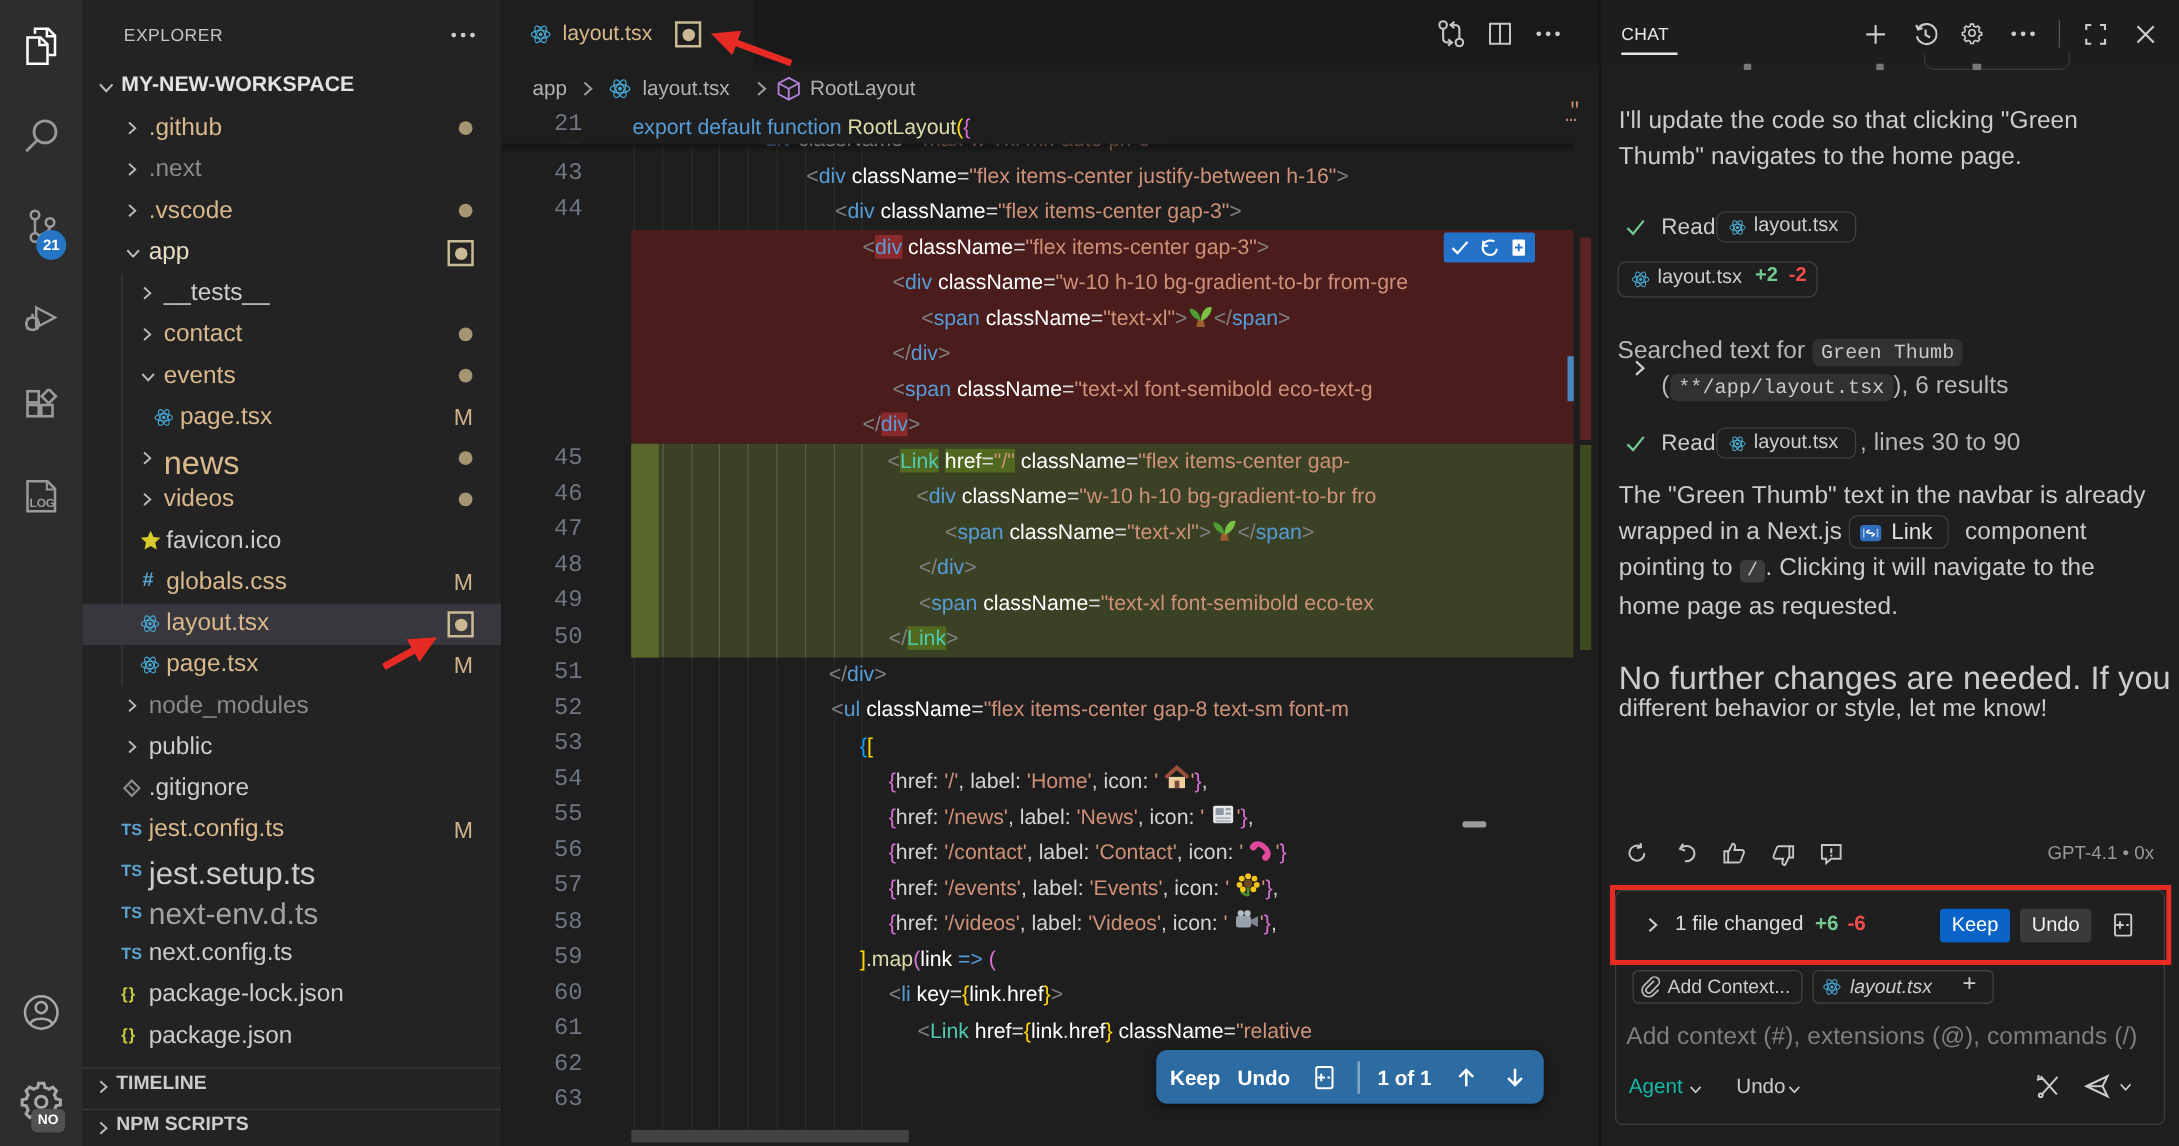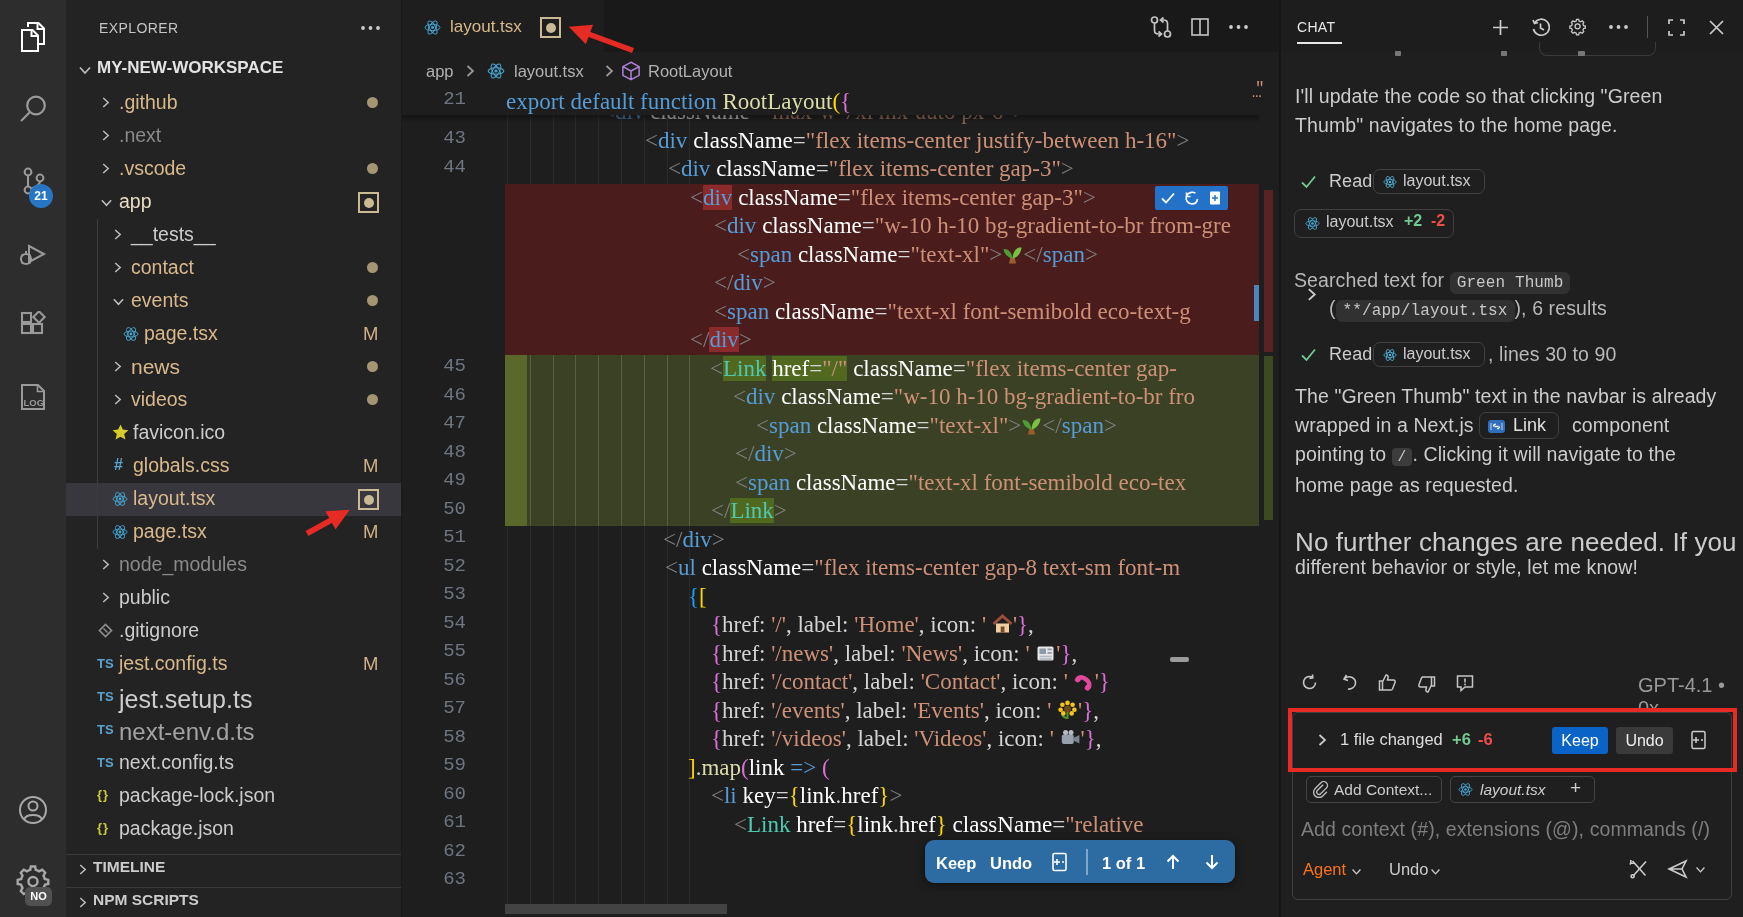--- a/index.html
+++ b/index.html
@@ -6,21 +6,21 @@
 .abs{position:absolute}
 #activity{position:absolute;left:0;top:0;width:66px;height:917px;background:#2d2d2d}
 #sidebar{position:absolute;left:66px;top:0;width:335px;height:917px;background:#232324}
 #editor{position:absolute;left:401px;top:0;width:878px;height:917px;background:#1e1e1e}
 #chat{position:absolute;left:1281px;top:0;width:462px;height:917px;background:#1f1f1f}
 #chatborder{position:absolute;left:1279px;top:0;width:2px;height:917px;background:#151515}
 .m-badge{position:absolute;font-size:18.5px;color:#ceb088;font-weight:400}
 .dot{position:absolute;width:11px;height:11px;border-radius:50%;background:#a59572}
 .boxdot{position:absolute;width:21px;height:21px;border:2px solid #c9ba93}
 .boxdot:after{content:"";position:absolute;left:3.5px;top:3.5px;width:10px;height:10px;border-radius:50%;background:#c9ba93}
-.cl{position:absolute;font-family:Liberation Serif, serif;font-size:23px;line-height:28.5px;white-space:pre;height:28.5px}
+.cl{position:absolute;font-family:Liberation Sans, sans-serif;font-size:17px;line-height:28.5px;white-space:pre;height:28.5px}
 .ln{position:absolute;font-family:"Liberation Mono",monospace;font-size:19px;color:#6e7681;width:50px;text-align:right}
 svg{display:block}
 .t-ang{color:#808080}.t-tag{color:#569cd6}.t-cmp{color:#4ec9b0}.t-att{color:#ffffff}
 .t-str{color:#ce9178}.t-wh{color:#d4d4d4}.t-fn{color:#dcdcaa}.t-kw{color:#569cd6}
 .t-b1{color:#ffd700}.t-b2{color:#da70d6}.t-b3{color:#179fff}
 .emj{display:inline-block;vertical-align:-3px}
 .ctext{position:absolute;font-size:19.5px;letter-spacing:.1px;color:#ccc;white-space:pre}
 .chip{display:inline-block;font-family:"Liberation Mono",monospace;font-size:16px;color:#c8c8c8;background:#313132;border-radius:6px;padding:2px 7px}
 .pill{position:absolute;border:1px solid #404041;border-radius:7px;background:#1f1f1f}
 </style></head><body>
@@ -134,21 +134,21 @@
 <ellipse cx="12" cy="12" rx="10.5" ry="4.4" transform="rotate(60 12 12)"></ellipse>
 <ellipse cx="12" cy="12" rx="10.5" ry="4.4" transform="rotate(120 12 12)"></ellipse>
 </g>
       <circle cx="12" cy="12" r="2.1" fill="#47a8d4"></circle>
     </svg>
     <div class="abs" style="left:78px;top:322px;font-size:19.5px;color:#d9b98c;white-space:pre">page.tsx</div>
     <div class="m-badge" style="left:297px;top:323px">M</div>
 <svg class="abs" style="left:47px;top:360px" width="9" height="13" viewBox="0 0 10 14">
 <polyline points="2.5,2 8,7 2.5,12" fill="none" stroke="#bcbcbc" stroke-width="1.7"></polyline>
     </svg>
-    <div class="abs" style="left:65px;top:355px;font-size:21px;color:#d9b98c;white-space:pre">news</div>
+    <div class="abs" style="left:65px;top:355px;font-size:26px;color:#d9b98c;white-space:pre">news</div>
     <div class="dot" style="left:301px;top:361px"></div>
 <svg class="abs" style="left:47px;top:393px" width="9" height="13" viewBox="0 0 10 14">
 <polyline points="2.5,2 8,7 2.5,12" fill="none" stroke="#bcbcbc" stroke-width="1.7"></polyline>
     </svg>
     <div class="abs" style="left:65px;top:388px;font-size:19.5px;color:#d9b98c;white-space:pre">videos</div>
     <div class="dot" style="left:301px;top:394px"></div>
 <svg class="abs" style="left:46px;top:424px" width="17" height="17" viewBox="0 0 17 17">
       <path d="M8.5 0.5 L10.8 5.6 L16.4 6.2 L12.2 10 L13.4 15.5 L8.5 12.7 L3.6 15.5 L4.8 10 L0.6 6.2 L6.2 5.6 Z" fill="#d8cb2c"></path>
     </svg>
     <div class="abs" style="left:67px;top:421px;font-size:19.5px;color:#cccccc;white-space:pre">favicon.ico</div>
@@ -532,21 +532,21 @@
 <svg class="abs" style="left:1416px;top:674px" width="21" height="21" viewBox="0 0 21 21">
     <g transform="rotate(180 10.5 10.5)">
       <path d="M2.5 9 L5.5 9 L5.5 18 L2.5 18 Z M5.5 10 L9 3 C10.5 3,11.5 4,11 6 L10.5 8 L16.5 8 C18 8,18.5 9.5,18 10.5 L15.5 17 C15.2 17.7,14.5 18,14 18 L5.5 18" fill="none" stroke="#c5c5c5" stroke-width="1.5"></path>
     </g>
   </svg>
 <svg class="abs" style="left:1455px;top:673px" width="20" height="20" viewBox="0 0 20 20">
     <path d="M2.5 3 L17.5 3 L17.5 14 L10 14 L6 17.5 L6 14 L2.5 14 Z" fill="none" stroke="#c5c5c5" stroke-width="1.5"></path>
     <line x1="10" y1="5.5" x2="10" y2="9.5" stroke="#c5c5c5" stroke-width="1.6"></line>
     <circle cx="10" cy="11.5" r=".9" fill="#c5c5c5"></circle>
   </svg>
-<div class="abs" style="left:1638px;top:674px;font-size:20px;color:#999">GPT-4.1 • 0x</div>
+<div class="abs" style="left:1638px;top:674px;font-size:15px;color:#999">GPT-4.1 • 0x</div>
 <div class="abs" style="left:1292px;top:712px;width:440px;height:188px;background:#1f1f1f;border:1px solid #3f3f3f;border-radius:6px"></div>
 <svg class="abs" style="left:1317px;top:733px" width="10" height="14" viewBox="0 0 10 14">
 <polyline points="2.5,2 8,7 2.5,12" fill="none" stroke="#cccccc" stroke-width="1.7"></polyline>
   </svg>
 <div class="abs" style="left:1340px;top:730px;font-size:16.5px;color:#ddd">1 file changed</div>
 <div class="abs" style="left:1452px;top:730px;font-size:16.5px;font-weight:700;color:#73c991">+6</div>
 <div class="abs" style="left:1478px;top:730px;font-size:16.5px;font-weight:700;color:#f14c4c">-6</div>
 <div class="abs" style="left:1552px;top:727px;width:56px;height:27px;background:#0a63c6;border-radius:3px;color:#fff;font-size:16px;text-align:center;line-height:27px">Keep</div>
 <div class="abs" style="left:1616px;top:727px;width:57px;height:27px;background:#3a3a3a;border-radius:3px;color:#eee;font-size:16px;text-align:center;line-height:27px">Undo</div>
 <svg class="abs" style="left:1688px;top:729px" width="22" height="22" viewBox="0 0 22 22">
@@ -566,21 +566,21 @@
 <g fill="none" stroke="#47a8d4" stroke-width="1.35">
 <ellipse cx="12" cy="12" rx="10.5" ry="4.4"></ellipse>
 <ellipse cx="12" cy="12" rx="10.5" ry="4.4" transform="rotate(60 12 12)"></ellipse>
 <ellipse cx="12" cy="12" rx="10.5" ry="4.4" transform="rotate(120 12 12)"></ellipse>
 </g>
     <circle cx="12" cy="12" r="2.1" fill="#47a8d4"></circle>
   </svg>
 <div class="abs" style="left:1480px;top:781px;font-size:15.5px;font-style:italic;color:#ccc">layout.tsx</div>
 <div class="abs" style="left:1570px;top:777px;font-size:19px;color:#ccc">+</div>
 <div class="abs" style="left:1301px;top:818px;font-size:19.5px;letter-spacing:.1px;color:#7e7e7e">Add context (#), extensions (@), commands (/)</div>
-<div class="abs" style="left:1303px;top:860px;font-size:16.5px;color:#f97316">Agent</div>
+<div class="abs" style="left:1303px;top:860px;font-size:16.5px;color:#14b8a6">Agent</div>
 <svg class="abs" style="left:1351px;top:867px" width="11" height="9" viewBox="0 0 14 10">
 <polyline points="2,2.5 7,8 12,2.5" fill="none" stroke="#ccc" stroke-width="1.7"></polyline>
   </svg>
 <div class="abs" style="left:1389px;top:860px;font-size:16.5px;color:#ccc">Undo</div>
 <svg class="abs" style="left:1430px;top:867px" width="11" height="9" viewBox="0 0 14 10">
 <polyline points="2,2.5 7,8 12,2.5" fill="none" stroke="#ccc" stroke-width="1.7"></polyline>
   </svg>
 <svg class="abs" style="left:1628px;top:858px" width="22" height="22" viewBox="0 0 22 22">
     <g fill="none" stroke="#ccc" stroke-width="1.6">
       <path d="M4.5 3 L17.5 17.5"></path>

